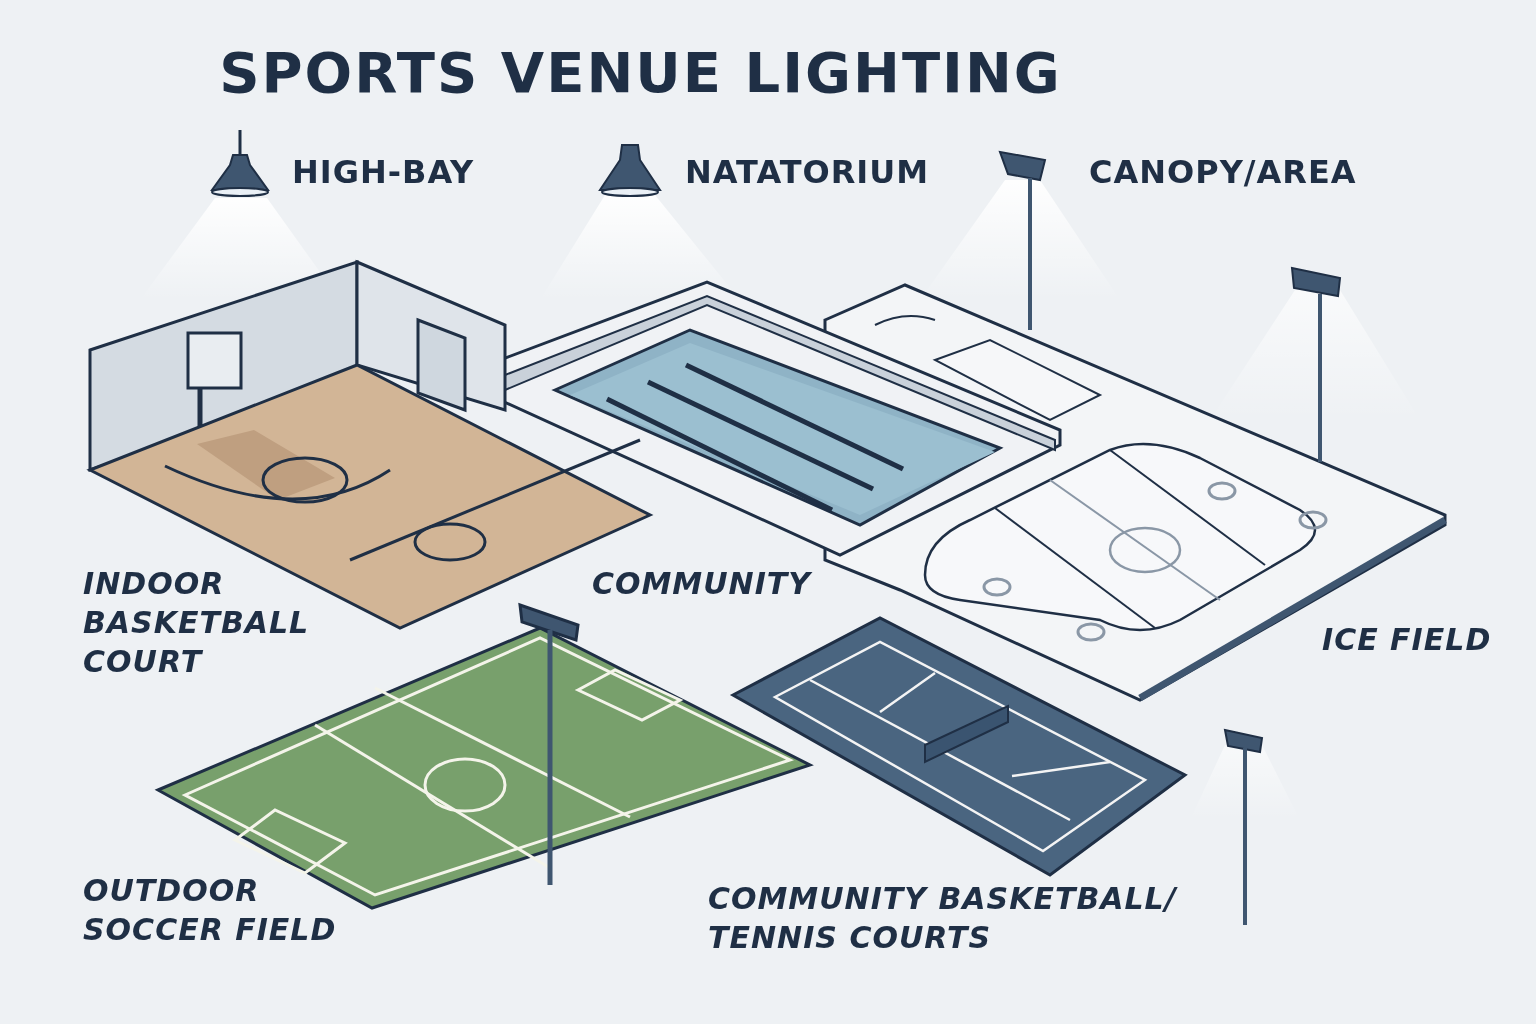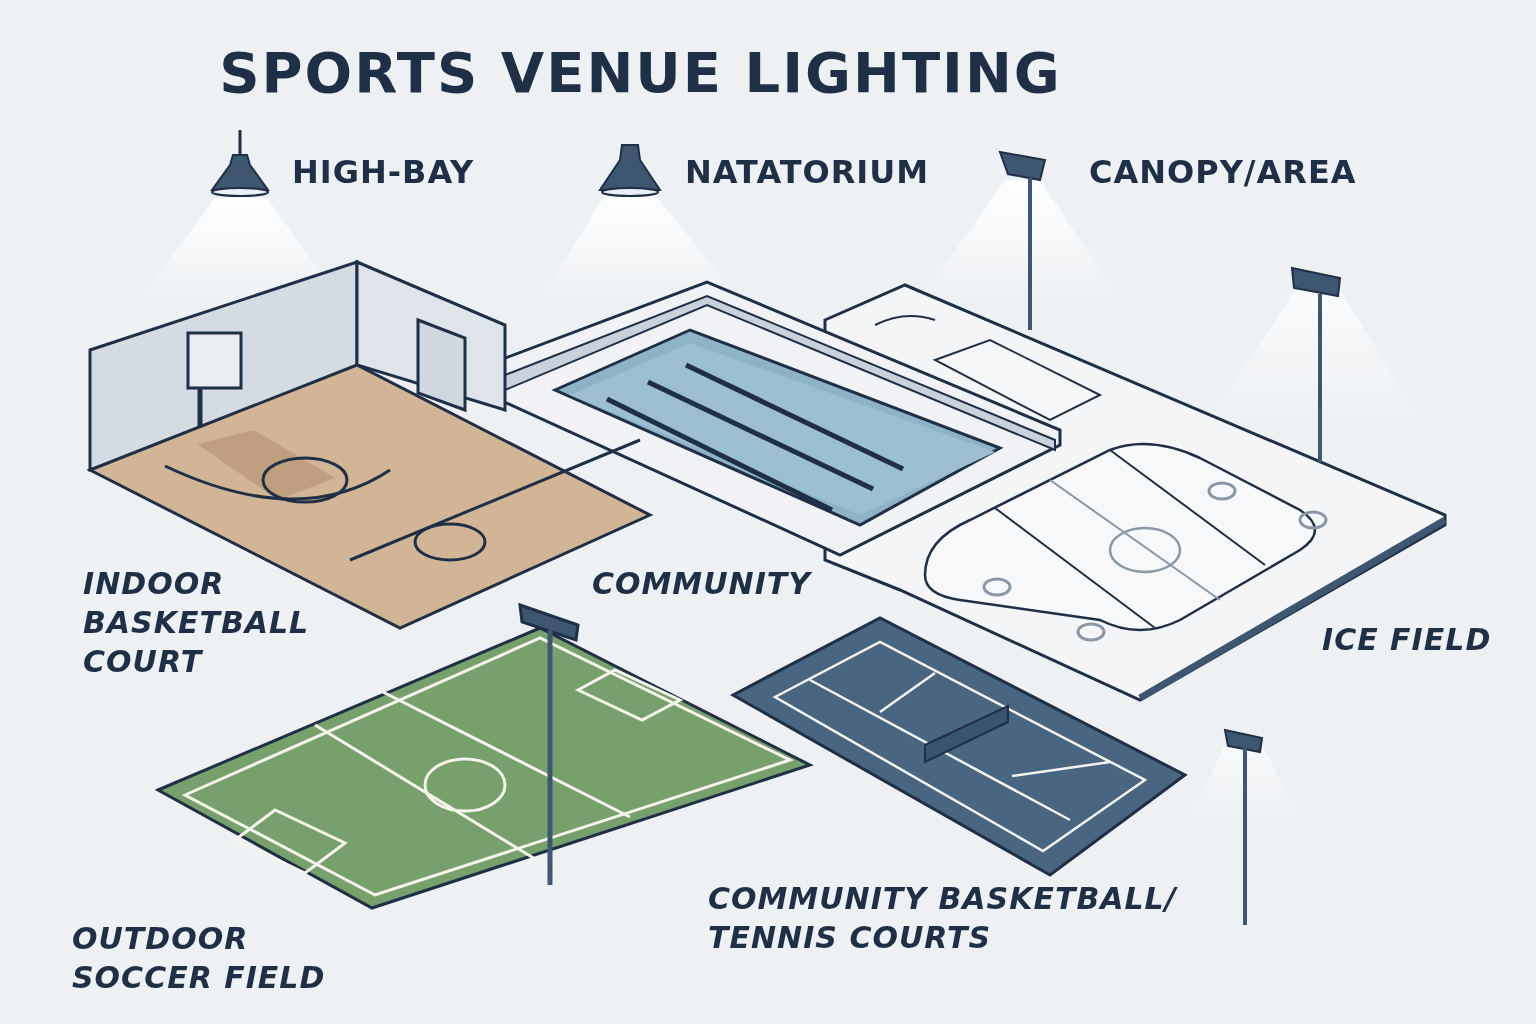--- a/index.html
+++ b/index.html
@@ -119,16 +119,16 @@
 
 <div class="legend-label" style="left:292px;top:153px;">HIGH-BAY</div>
 <div class="legend-label" style="left:685px;top:153px;">NATATORIUM</div>
 <div class="legend-label" style="left:1073px;top:153px;margin-left:16px;">CANOPY/AREA</div>
 
 <div class="venue-label" style="left:83px;top:564px;">INDOOR
 BASKETBALL
 COURT</div>
 <div class="venue-label" style="left:592px;top:564px;">COMMUNITY</div>
 <div class="venue-label" style="left:1322px;top:620px;">ICE FIELD</div>
-<div class="venue-label" style="left:72px;top:871px;margin-top:48px;">OUTDOOR
+<div class="venue-label" style="left:83px;top:871px;">OUTDOOR
 SOCCER FIELD</div>
 <div class="venue-label" style="left:668px;top:879px;margin-left:40px;">COMMUNITY BASKETBALL/
 TENNIS COURTS</div>
 
 </body></html>

